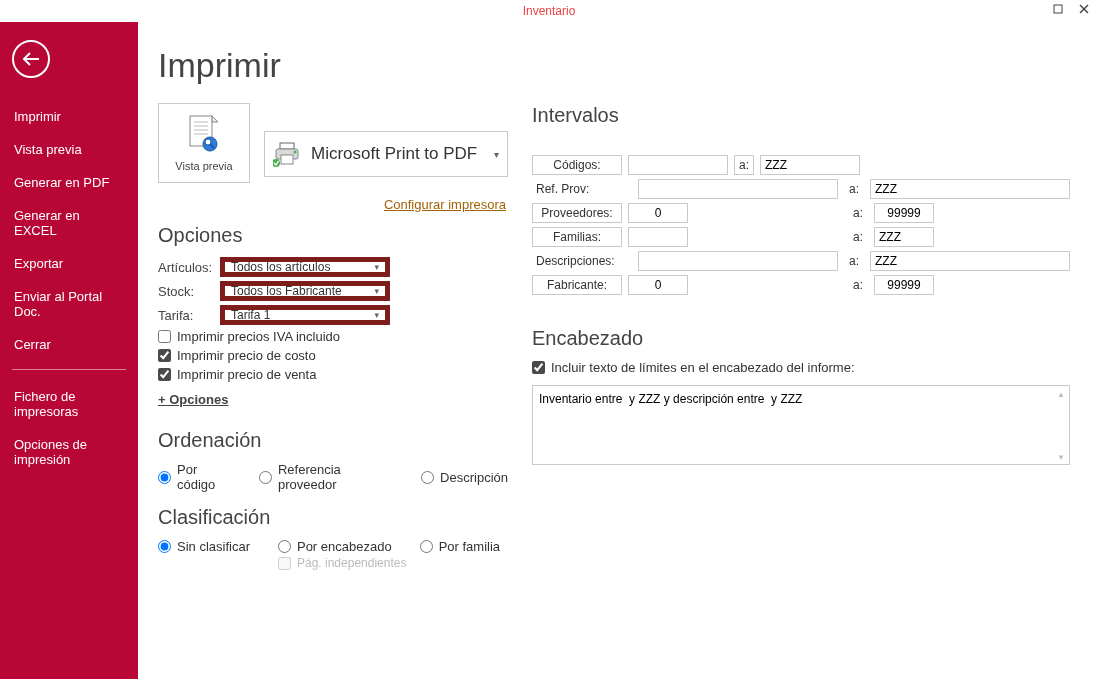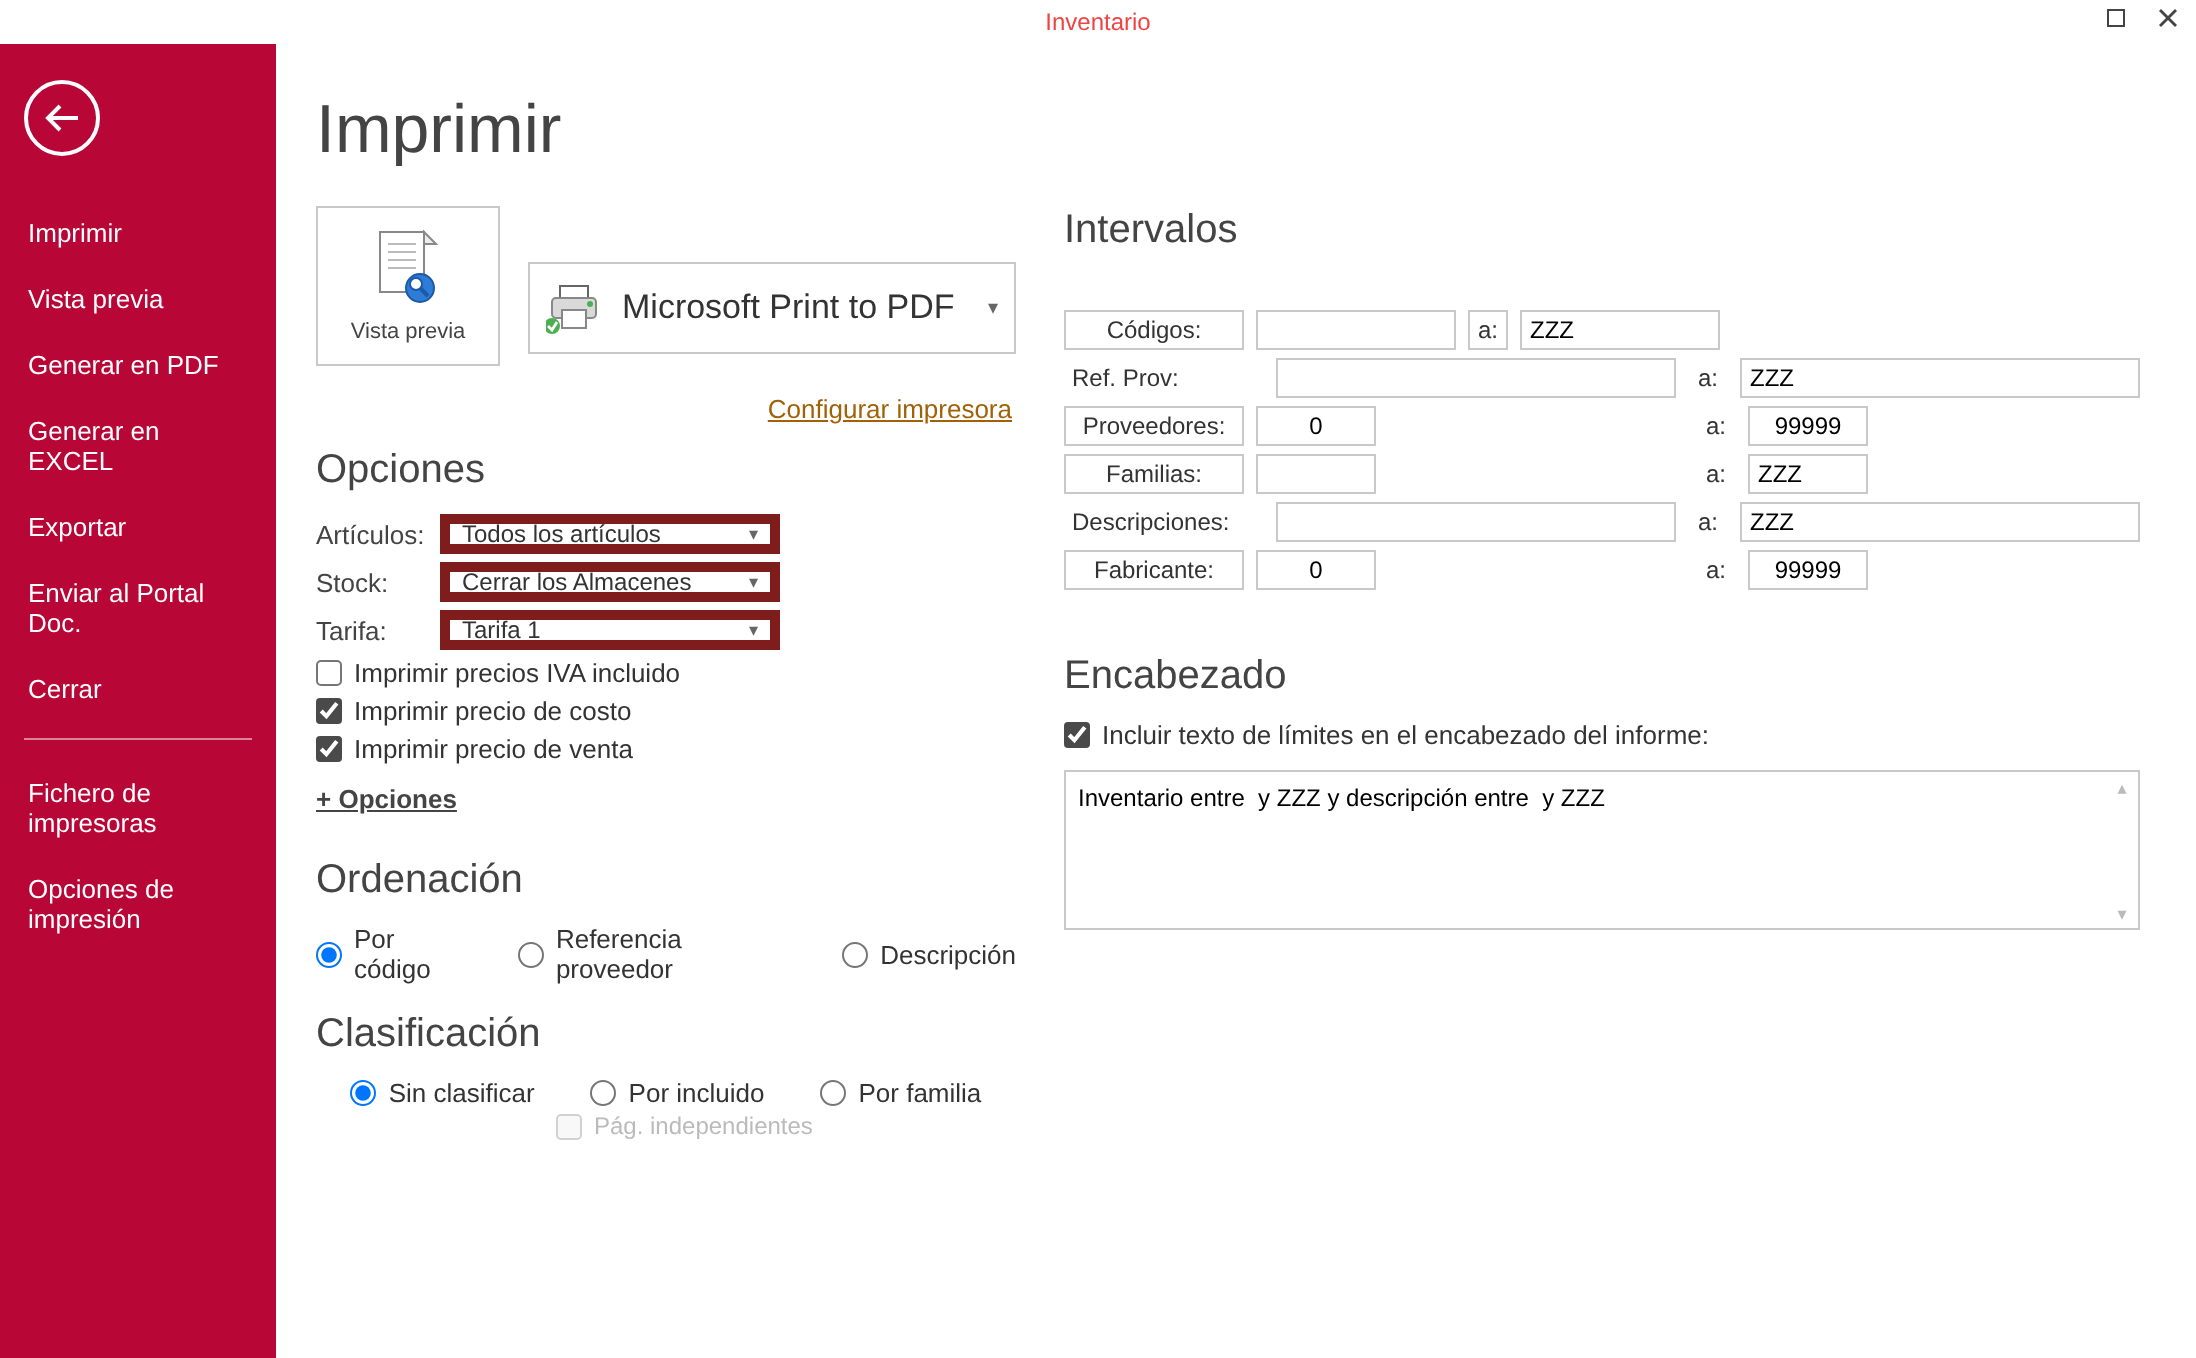--- a/index.html
+++ b/index.html
@@ -26,21 +26,21 @@
 .printer-sel { flex: 1; border: 1px solid #c9c9c9; height: 46px; display: flex; align-items: center; padding: 0 8px; cursor: pointer; margin-top: 28px; }
 .printer-sel .pname { margin-left: 10px; font-size: 17px; color: #333; }
 .printer-sel .caret { margin-left: auto; font-size: 10px; color: #666; }
 .cfg-link { font-size: 13px; color: #a16207; text-decoration: underline; cursor: pointer; display: inline-block; margin-top: 14px; float: right; margin-right: 2px; }
 .field-row { display: flex; align-items: center; margin-bottom: 4px; }
 .field-row .lbl { width: 62px; font-size: 13px; color: #444; }
 .field-row .select { flex: 0 0 170px; height: 20px; border: 5px solid #7f1d1d; padding: 0 6px; display: flex; align-items: center; justify-content: space-between; font-size: 12px; cursor: pointer; }
 .check-row { display: flex; align-items: center; gap: 6px; margin: 4px 0; font-size: 13px; color: #333; }
 .check-row input[type=checkbox] { width: 13px; height: 13px; accent-color: #4a4a4a; cursor: pointer; }
 .more-opt { font-size: 13px; text-decoration: underline; color: #444; cursor: pointer; display: inline-block; margin-top: 6px; font-weight: 600; }
-.radio-row { display: flex; gap: 22px; align-items: center; margin: 8px 0 2px 0; font-size: 13px; justify-content: center; }
+.radio-row { display: flex; gap: 22px; align-items: center; margin: 8px 0 2px 0; font-size: 13px; }
 .radio-row.cls { gap: 28px; }
 .radio-row label { display: flex; align-items: center; gap: 6px; cursor: pointer; }
 .radio-row input[type=radio] { cursor: pointer; }
 .sub-check { margin-left: 120px; display: flex; align-items: center; gap: 6px; color: #bbb; font-size: 12px; margin-top: 2px; }
 .sub-check input { cursor: not-allowed; }
 .int-row { display: flex; align-items: center; margin-bottom: 4px; gap: 6px; }
 .int-lbl { border: 1px solid #c9c9c9; width: 90px; height: 20px; display: flex; align-items: center; justify-content: center; font-size: 12px; }
 .int-lbl.plain { border: none; justify-content: flex-start; padding-left: 4px; }
 .int-inp { height: 20px; border: 1px solid #c9c9c9; font-size: 12px; padding: 0 4px; }
 .int-a { border: 1px solid #c9c9c9; width: 20px; height: 20px; display: flex; align-items: center; justify-content: center; font-size: 12px; }
@@ -139,21 +139,21 @@
           <div class="field-row">
             <div class="lbl">Artículos:</div>
             <div class="select">
               <span>Todos los artículos</span>
               <span style="font-size: 9px; color: rgb(102, 102, 102);">▾</span>
             </div>
           </div>
           <div class="field-row">
             <div class="lbl">Stock:</div>
             <div class="select">
-              <span>Cerrar los Almacenes</span>
+              <span>Todos los Fabricante</span>
               <span style="font-size: 9px; color: rgb(102, 102, 102);">▾</span>
             </div>
           </div>
           <div class="field-row">
             <div class="lbl">Tarifa:</div>
             <div class="select">
               <span>Tarifa 1</span>
               <span style="font-size: 9px; color: rgb(102, 102, 102);">▾</span>
             </div>
           </div>
@@ -191,21 +191,21 @@
         </div>
 
       <h2 class="sec" style="margin-top:14px">Clasificación</h2>
       <div class="radio-row cls" id="cls-radios">
           <label>
             <input type="radio" name="classification" checked="" style="">
             <span>Sin clasificar</span>
           </label>
           <label>
             <input type="radio" name="classification" style="">
-            <span>Por incluido</span>
+            <span>Por encabezado</span>
           </label>
           <label>
             <input type="radio" name="classification" style="">
             <span>Por familia</span>
           </label>
         </div>
       <div class="sub-check">
         <input type="checkbox" disabled="" style="">
         <span>Pág. independientes</span>
       </div>

